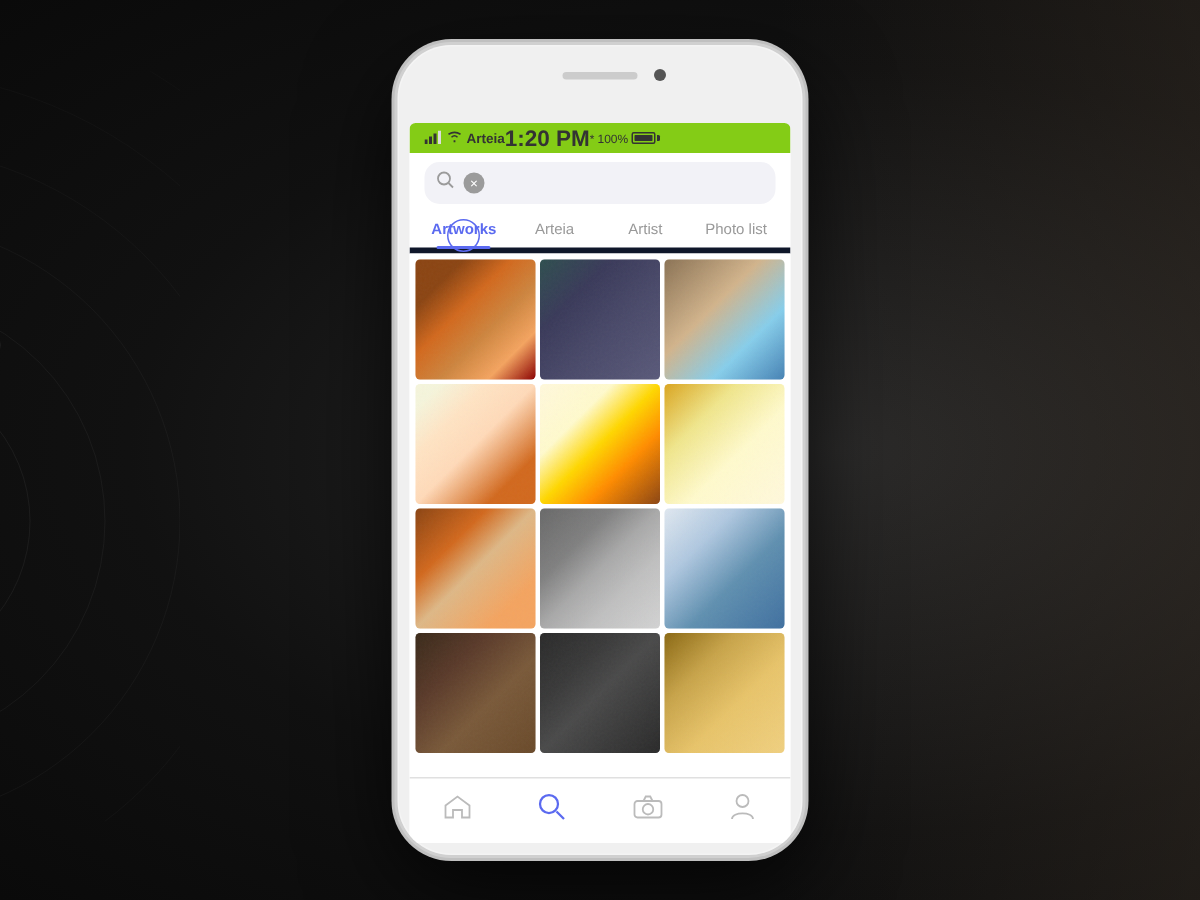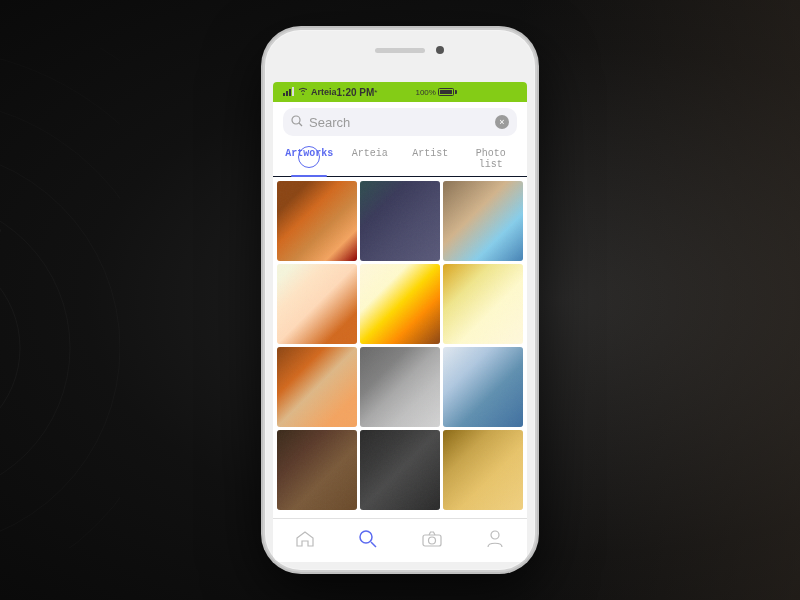--- a/index.html
+++ b/index.html
@@ -117,21 +117,21 @@
     }
     .status-left {
       font-size: 9px;
       font-weight: 600;
       color: #333;
       display: flex;
       align-items: center;
       gap: 3px;
     }
     .status-center {
-      font-size: 10px;
+      font-size: 15px;
       font-weight: 600;
       color: #333;
     }
     .status-right {
       font-size: 9px;
       color: #333;
       display: flex;
       align-items: center;
       gap: 2px;
     }
@@ -195,24 +195,23 @@
       align-items: center;
       justify-content: center;
       color: #fff;
       font-size: 9px;
       flex-shrink: 0;
     }
 
     
     .tabs {
       display: flex;
-      border-bottom: 1px solid #0f172a;
+      border-bottom: 4px solid #0f172a;
       padding: 0 6px;
       flex-shrink: 0;
-      font-family: Liberation Mono, monospace;
     }
     .tab {
       flex: 1;
       text-align: center;
       padding: 6px 2px;
       font-size: 10px;
       color: #999;
       position: relative;
       cursor: pointer;
     }
@@ -363,36 +362,35 @@
               <path d="M5,6.5 L5,8" stroke="#333" stroke-width="1.2" fill="none"></path>
               <path d="M3,4.5 Q5,2.5 7,4.5" stroke="#333" stroke-width="1" fill="none"></path>
               <path d="M1,2.5 Q5,0 9,2.5" stroke="#333" stroke-width="1" fill="none"></path>
             </svg>
           </span>
           <span style="font-size:9px;font-weight:600;color:#333;">Arteia</span>
         </div>
         <div class="status-center">1:20 PM</div>
         <div class="status-right">
           <span style="font-size:8px;">*</span>
-          <span style="font-size:8px;margin-left:36px;">100%</span>
+          <span style="font-size:8px;">100%</span>
           <div class="battery-icon">
             <div class="battery-fill"></div>
           </div>
         </div>
       </div>
 
       <div class="search-bar">
         <div class="search-input-container">
           <span class="search-icon-svg">
             <svg width="12" height="12" viewBox="0 0 12 12" fill="none">
               <circle cx="5" cy="5" r="4" stroke="#9b9b9b" stroke-width="1.2"></circle>
               <line x1="8" y1="8" x2="11" y2="11" stroke="#9b9b9b" stroke-width="1.2"></line>
             </svg>
           </span>
-          <span class="search-text">Search</span>
           <div class="search-clear">
             <span>×</span>
           </div>
         </div>
       </div>
 
       <div class="tabs">
         <div class="tab active">
           <div class="tab-indicator-dot"></div>
           <span>Artworks</span>

